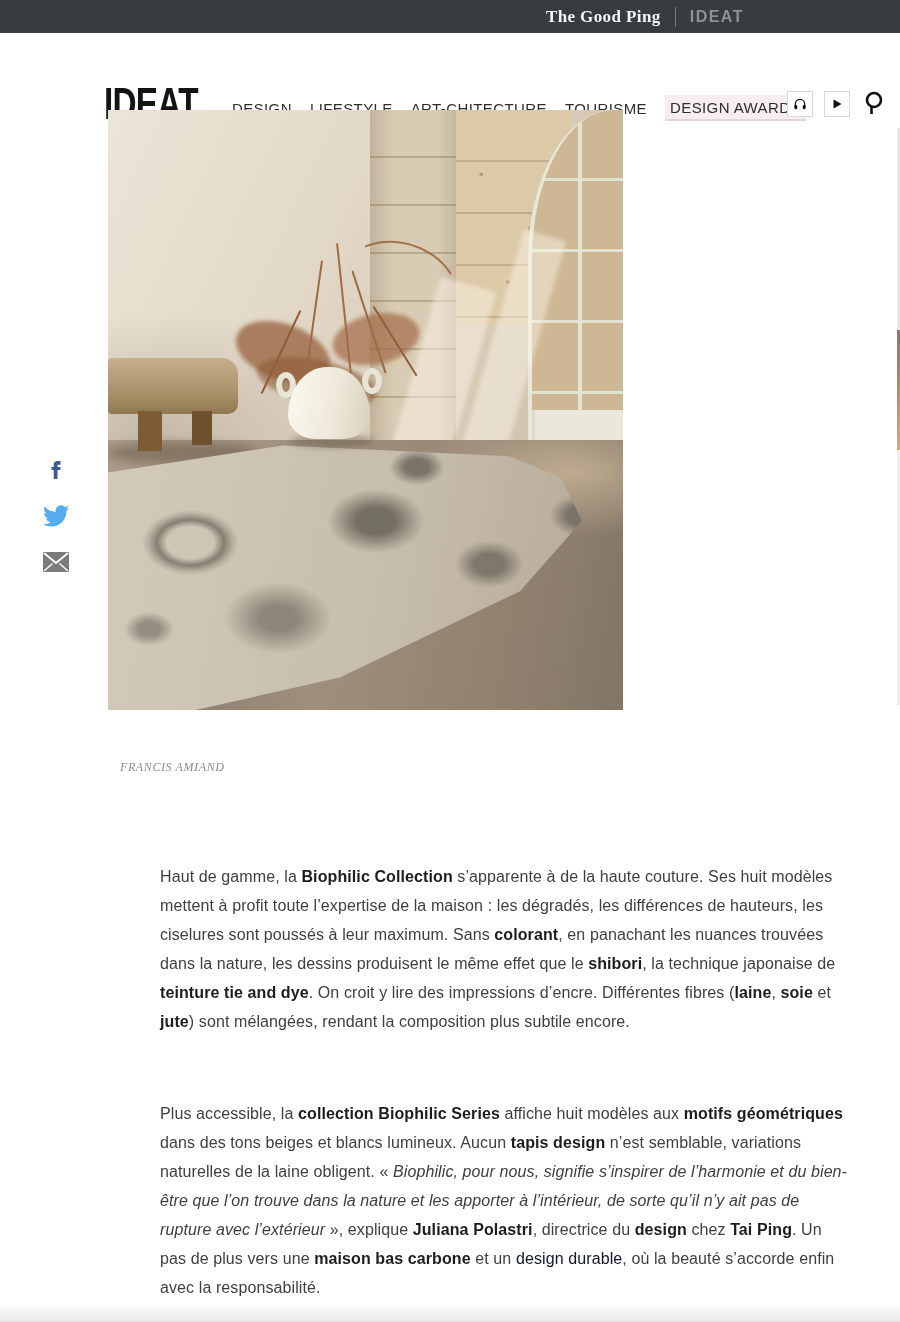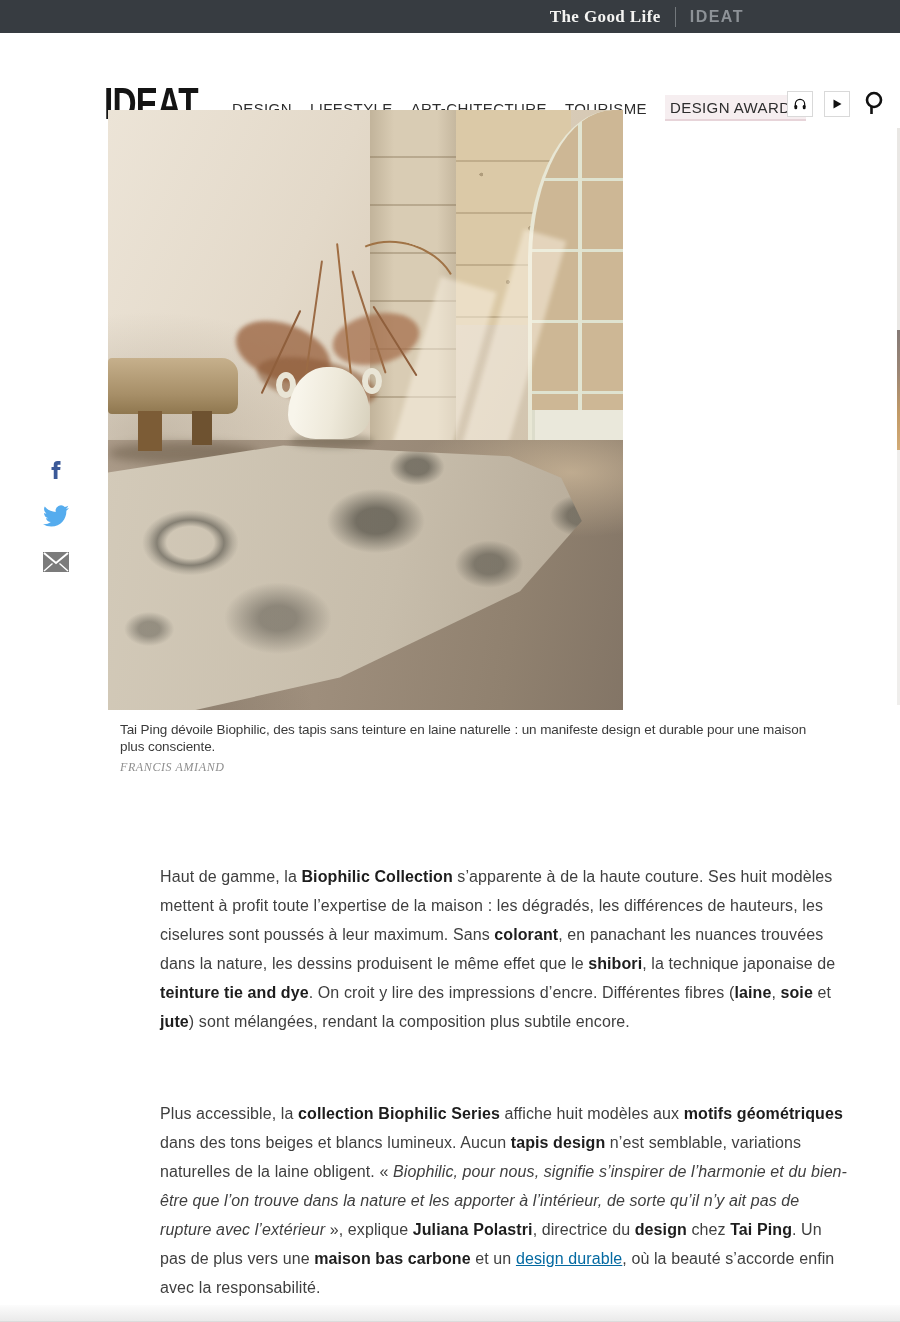--- a/index.html
+++ b/index.html
@@ -96,33 +96,33 @@
   .social{position:absolute;left:40px;top:455px;width:32px;display:flex;flex-direction:column;gap:16px;align-items:center;}
   .soc-btn{width:32px;height:30px;display:flex;align-items:center;justify-content:center;cursor:pointer;}
 
   
   .heading{position:absolute;left:160px;top:812px;font-size:19px;font-weight:700;color:#1e1e1e;letter-spacing:.2px;}
   .para{position:absolute;left:160px;width:688px;font-size:16px;line-height:29px;color:#3f3f3f;letter-spacing:.1px;}
   .para.p1{top:862px;}
   .para.p2{top:1099px;}
   .sg-bold{font-weight:700;color:#1d1d1d;}
   .sg-italic{font-style:italic;}
-  .sg-link{color:#0369a1;cursor:pointer;text-decoration:underline;}
+  .sg-link{color:#0f172a;cursor:pointer;}
 
   
   .footband{position:absolute;left:0;top:1305px;width:900px;height:17px;background:linear-gradient(180deg,#fcfcfc,#eaeaea);border-bottom:1px solid #dcdcdc;box-sizing:border-box;}
 </style>
 </head>
 <body>
 
 <div class="canvas">
 
   <div class="topbar">
     <div class="topbar-inner">
-      <span class="brand-serif">The Good Life</span>
+      <span class="brand-serif">The Good Ping</span>
       <span class="brand-divider"></span>
       <span class="brand-sans">IDEAT</span>
     </div>
   </div>
   <div class="caret"></div>
 
   <div class="header">
     <div class="logo">IDEAT</div>
     <div class="nav">
       <span class="nav-item">DESIGN</span>
@@ -177,21 +177,20 @@
     <div class="ph ph-stem st3"></div>
     <div class="ph ph-stem st4"></div>
     <div class="ph ph-stem st5"></div>
     <div class="ph ph-arcstem"></div>
     <div class="ph ph-vaseshadow"></div>
     <div class="ph ph-handle h1"></div>
     <div class="ph ph-handle h2"></div>
     <div class="ph ph-vase"></div>
   </div>
 
-  <div class="caption">Tai Ping dévoile Biophilic, des tapis sans teinture en laine naturelle : un manifeste design et durable pour une maison plus consciente.</div>
   <div class="credit">FRANCIS AMIAND</div>
 
   <div class="social">
     <div class="soc-btn">
       <svg width="18" height="30" viewBox="0 0 24 24">
         <path fill="#3b5998" d="M9 8H6v4h3v12h5V12h3.6l.4-4h-4V6.3c0-1 .2-1.3 1.1-1.3H18V0h-3.8C10.6 0 9 1.6 9 4.6V8z"></path>
       </svg>
     </div>
     <div class="soc-btn">
       <svg width="30" height="26" viewBox="0 0 24 24">

